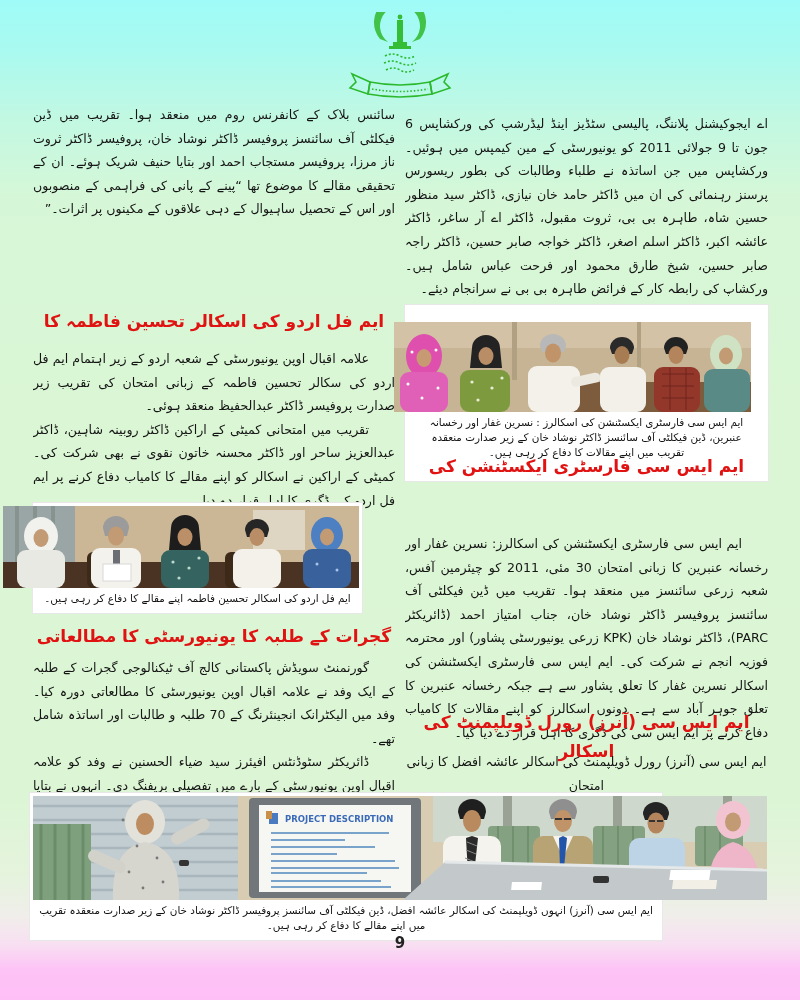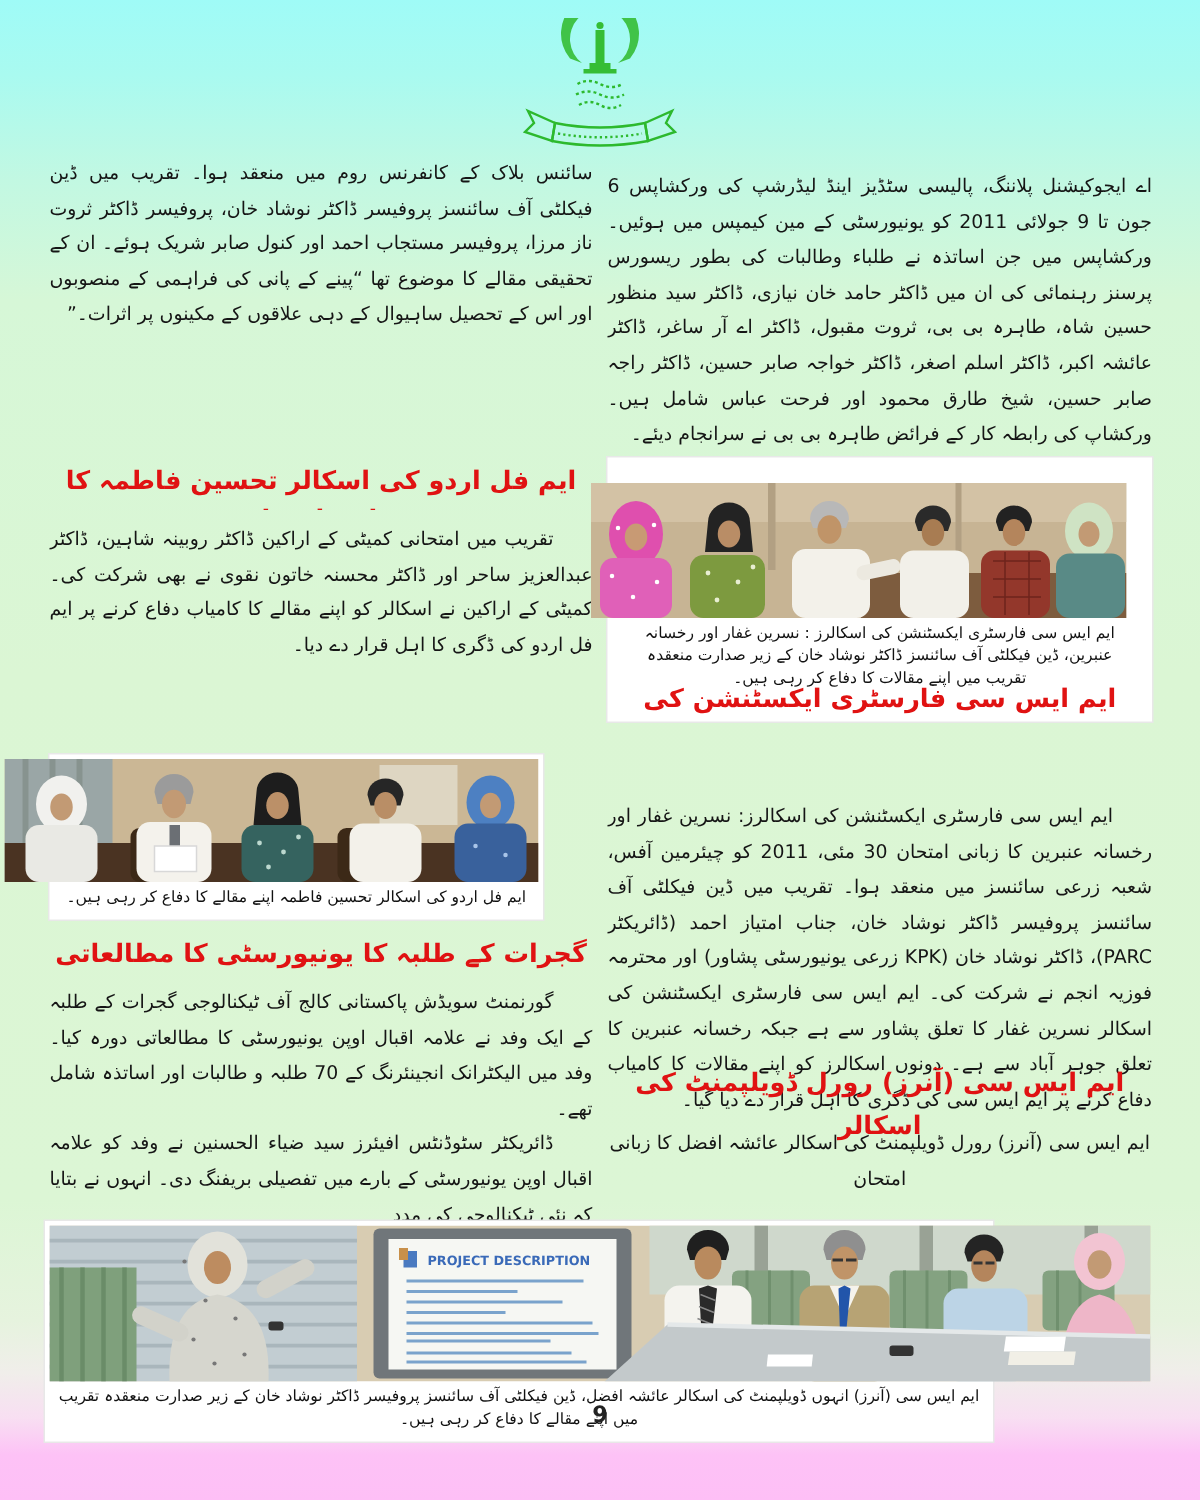--- a/index.html
+++ b/index.html
@@ -57,26 +57,27 @@
         <path d="M30,70 L12,62 L16,70 L10,76 L28,82 Z"></path>
         <path d="M90,70 L108,62 L104,70 L110,76 L92,82 Z"></path>
         <path d="M32,77 Q60,82 88,77" stroke-dasharray="1.5 2"></path>
       </g>
     </svg>
   </div>
 
   <div class="col" style="left:33px;top:0;width:362px;height:1000px;">
 
     <div style="position:absolute;top:103px;width:362px;height:199px;">
-      <p class="urdu">سائنس بلاک کے کانفرنس روم میں منعقد ہوا۔ تقریب میں ڈین فیکلٹی آف سائنسز پروفیسر ڈاکٹر نوشاد خان، پروفیسر ڈاکٹر ثروت ناز مرزا، پروفیسر مستجاب احمد اور کنول صابر شریک ہوئے۔ ان کے تحقیقی مقالے کا موضوع تھا “پینے کے پانی کی فراہمی کے منصوبوں اور اس کے تحصیل ساہیوال کے دہی علاقوں کے مکینوں پر اثرات۔”</p>
+      <p class="urdu">سائنس بلاک کے کانفرنس روم میں منعقد ہوا۔ تقریب میں ڈین فیکلٹی آف سائنسز پروفیسر ڈاکٹر نوشاد خان، پروفیسر ڈاکٹر ثروت ناز مرزا، پروفیسر مستجاب احمد اور بتایا حنیف شریک ہوئے۔ ان کے تحقیقی مقالے کا موضوع تھا “پینے کے پانی کی فراہمی کے منصوبوں اور اس کے تحصیل ساہیوال کے دہی علاقوں کے مکینوں پر اثرات۔”</p>
     </div>
 
     <div class="heading" style="position:absolute;top:308px;width:362px;height:32px;">ایم فل اردو کی اسکالر تحسین فاطمہ کا زبانی امتحان</div>
 
     <div style="position:absolute;top:347px;width:362px;height:156px;">
+      <p class="urdu indent">علامہ اقبال اوپن یونیورسٹی کے شعبہ اردو کے زیر اہتمام ایم فل اردو کی سکالر تحسین فاطمہ کے زبانی امتحان کی تقریب زیر صدارت پروفیسر ڈاکٹر عبدالحفیظ منعقد ہوئی۔</p>
       <p class="urdu indent">تقریب میں امتحانی کمیٹی کے اراکین ڈاکٹر روبینہ شاہین، ڈاکٹر عبدالعزیز ساحر اور ڈاکٹر محسنہ خاتون نقوی نے بھی شرکت کی۔ کمیٹی کے اراکین نے اسکالر کو اپنے مقالے کا کامیاب دفاع کرنے پر ایم فل اردو کی ڈگری کا اہل قرار دے دیا۔</p>
     </div>
 
     <div class="photo-frame" style="left:0;top:503px;width:329px;padding:3px;box-sizing:border-box;">
       <svg width="356" height="82" viewBox="0 0 356 82" preserveAspectRatio="none">
         <rect width="356" height="82" fill="#cbb795"></rect>
         <rect x="0" y="0" width="72" height="82" fill="#9aa6a6"></rect>
         <rect x="12" y="0" width="4" height="82" fill="#87938f"></rect>
         <rect x="30" y="0" width="4" height="82" fill="#87938f"></rect>
         <rect x="48" y="0" width="4" height="82" fill="#87938f"></rect>
@@ -186,21 +187,21 @@
     <div class="heading" style="position:absolute;top:708px;width:363px;height:58px;line-height:29px;">
       <div>ایم ایس سی (آنرز) رورل ڈویلپمنٹ کی اسکالر</div>
 
     </div>
 
     <div style="position:absolute;top:750px;width:363px;height:30px;">
       <p class="urdu" style="text-align:center;text-align-last:center;">ایم ایس سی (آنرز) رورل ڈویلپمنٹ کی اسکالر عائشہ افضل کا زبانی امتحان</p>
     </div>
   </div>
 
-  <div class="photo-frame" style="left:30px;top:814px;width:632px;padding:3px;box-sizing:border-box;">
+  <div class="photo-frame" style="left:30px;top:793px;width:632px;padding:3px;box-sizing:border-box;">
     <svg width="734" height="104" viewBox="0 0 734 104" preserveAspectRatio="none">
       <rect width="734" height="104" fill="#d8ccb2"></rect>
 
       <rect x="0" y="0" width="205" height="104" fill="#c2cdd2"></rect>
       <path d="M0,10 h205 M0,24 h205 M0,38 h205 M0,52 h205 M0,66 h205 M0,80 h205 M0,94 h205" stroke="#a9b6bc" stroke-width="2.5"></path>
 
       <rect x="400" y="0" width="334" height="46" fill="#cfd8cc"></rect>
       <rect x="470" y="0" width="9" height="46" fill="#99a295"></rect>
       <rect x="580" y="0" width="9" height="46" fill="#99a295"></rect>
       <rect x="690" y="0" width="9" height="46" fill="#99a295"></rect>

